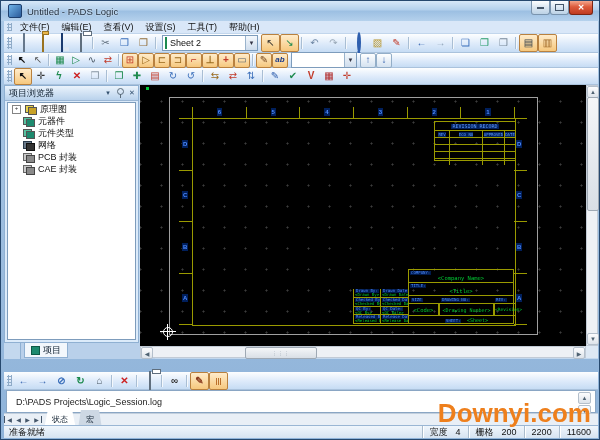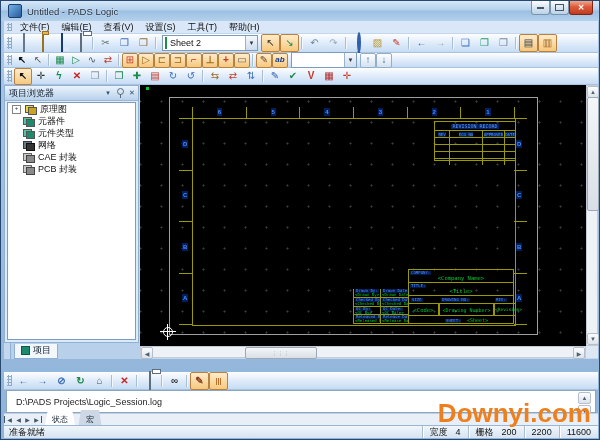--- a/index.html
+++ b/index.html
@@ -68,21 +68,21 @@
   .texp{width:7px;height:7px;border:1px solid #848484;background:#fff;font-size:6px;line-height:5px;text-align:center;
     color:#333;margin-right:4px;flex:none;}
   .tspace{width:11px;flex:none;}
   .tico{width:11px;height:8px;margin-right:4px;flex:none;position:relative;}
   .tico i{position:absolute;width:7px;height:6px;border:1px solid #555;}
   .tico .a{left:0;top:0;} .tico .b{left:3px;top:2px;}
   .sheets-stack .a{background:#e8d24a;} .sheets-stack .b{background:#c9a227;}
   .parts-stack .a{background:#57c2a0;} .parts-stack .b{background:#1d8a6e;}
   .net-node .a{background:#6a7a8a;border-color:#2a3a4a;} .net-node .b{background:#333;border-color:#111;}
   .decal-gate .a{background:#c9c9c9;border-color:#666;} .decal-gate .b{background:#8a8a8a;border-color:#444;}
-  .ptabs{left:9px;top:342px;width:135px;height:16px;background:#b9d0ea;display:flex;align-items:center;border-left:1px solid #8fb0d2;}
+  .ptabs{left:19px;top:342px;width:135px;height:16px;background:#b9d0ea;display:flex;align-items:flex-start;border-left:1px solid #8fb0d2;}
   .ptab{height:14px;background:#f2f7fc;border:1px solid #8fb0d2;border-top:none;display:flex;align-items:center;
     font-size:9px;color:#102030;padding:0 6px;margin-left:3px;}
   .ptab .sq{width:7px;height:7px;background:#1d8a6e;border:1px solid #0d5a46;margin-right:3px;}
   
   .canvas{left:139px;top:84px;width:446px;height:261px;background-color:#000;overflow:hidden;
     background-image:radial-gradient(circle,#3c3c3c 0.8px,transparent 1.3px);background-size:21px 21px;
     background-position:11px 6px;}
   .wrect{position:absolute;left:29px;top:12px;width:367px;height:236px;border:1px solid #9f9f9f;}
   .yframe{position:absolute;left:52px;top:33px;width:322px;height:206px;border:1px solid #9a9a00;}
   .ytickv{position:absolute;width:1px;height:11px;background:#9a9a00;top:22px;}
@@ -426,29 +426,29 @@
             <i class="b"></i>
           </span>
           <span>网络</span>
         </div>
         <div class="titem">
           <span class="tspace"></span>
           <span class="tico decal-gate">
             <i class="a"></i>
             <i class="b"></i>
           </span>
-          <span>CAE 封装</span>
+          <span>PCB 封装</span>
         </div>
         <div class="titem">
           <span class="tspace"></span>
           <span class="tico decal-gate">
             <i class="a"></i>
             <i class="b"></i>
           </span>
-          <span>PCB 封装</span>
+          <span>CAE 封装</span>
         </div>
       </div>
   </div>
   <div class="abs ptabs">
     <div class="ptab">
       <span class="sq"></span>
       <span>项目</span>
     </div>
   </div>
 

